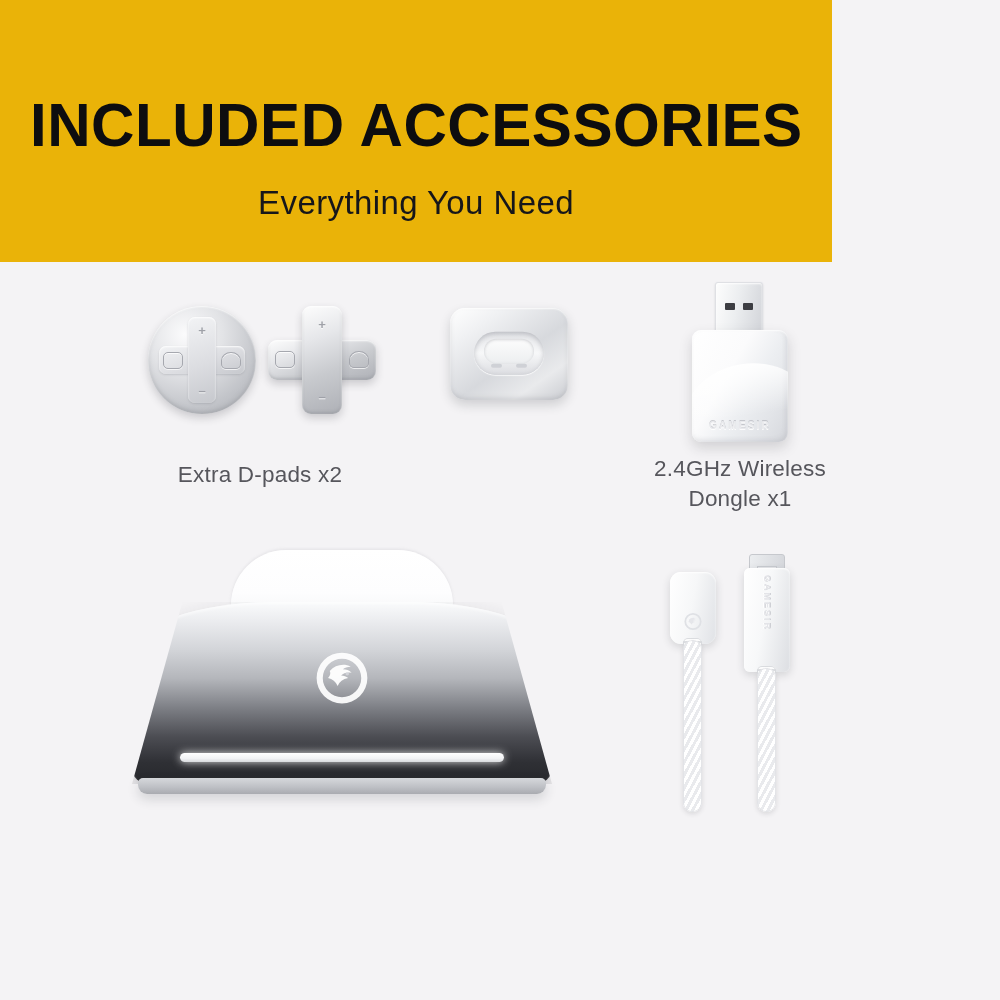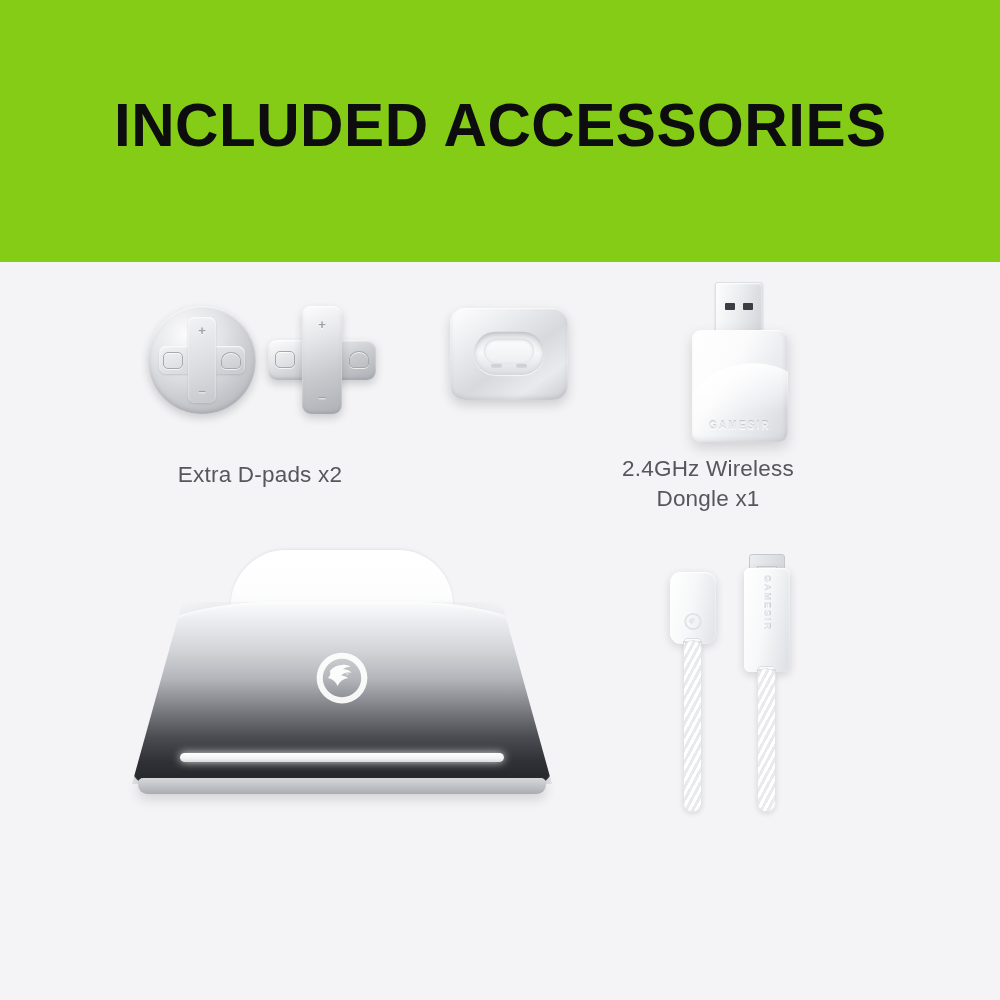--- a/index.html
+++ b/index.html
@@ -7,22 +7,22 @@
   body {
     font-family:"Liberation Sans", sans-serif;
     background:#f4f3f5;
     overflow:hidden;
     position:relative;
   }
 
   
   .header{
     position:absolute; left:0; top:0;
-    width:1000px; height:262px;
-    background:#84cc16;
+    width:832px; height:262px;
+    background:#eab308;
     display:flex; flex-direction:column;
     align-items:center; justify-content:flex-start;
   }
   .title{
     margin-top:94px;
     font-size:62px;
     font-weight:700;
     letter-spacing:0.5px;
     color:#0d0d0f;
     line-height:1;
@@ -315,20 +315,21 @@
   .collar-a{ left:97px; top:112px; }
 
   
   svg{ display:block; }
 </style>
 </head>
 <body>
 
 <div class="header">
   <div class="title">INCLUDED ACCESSORIES</div>
+  <div class="subtitle">Everything You Need</div>
 </div>
 
 <div class="content">
 
   <div class="dpad-group">
 
     <div class="disc-dpad">
       <div class="disc-inner">
         <div class="disc-bar-h"></div>
         <div class="disc-bar-v"></div>
@@ -374,21 +375,21 @@
     <div class="dongle-usb">
       <div class="usb-pin a"></div>
       <div class="usb-pin b"></div>
     </div>
     <div class="dongle-body">
       <div class="dongle-swoosh"></div>
       <div class="dongle-brand">GAMESIR</div>
     </div>
   </div>
 
-  <div class="caption" style="left:588px; top:192px; width:240px;">2.4GHz Wireless
+  <div class="caption" style="left:620px; top:192px; width:240px;">2.4GHz Wireless
 Dongle x1</div>
 
   <div class="station-wrap">
     <div class="station-controller"></div>
     <div class="station-body">
       <div class="station-led"></div>
     </div>
     <div class="station-logo">
       <svg viewBox="0 0 64 64" width="56" height="56" aria-hidden="true">
         <path d="M32 3a29 29 0 1 0 0 58 29 29 0 0 0 0-58zm0 7a22 22 0 1 1 0 44 22 22 0 0 1 0-44z" fill="#ffffff" opacity="0.92"></path>

